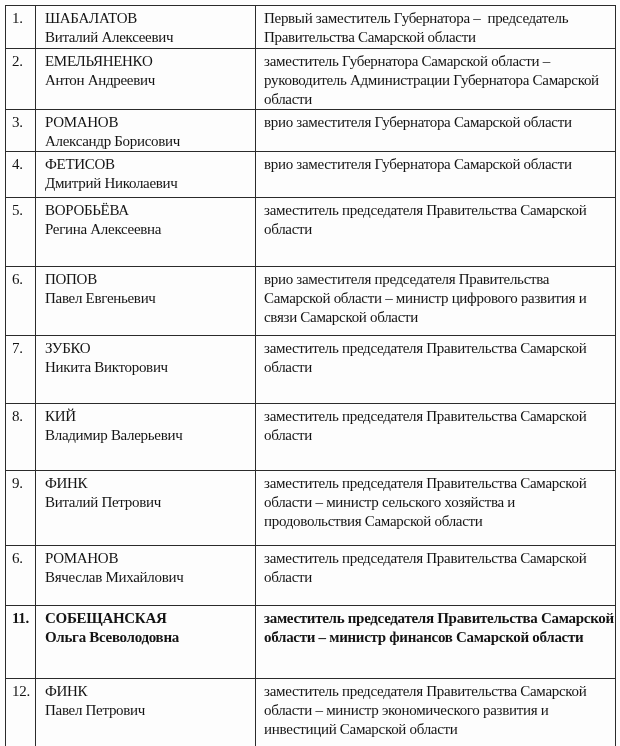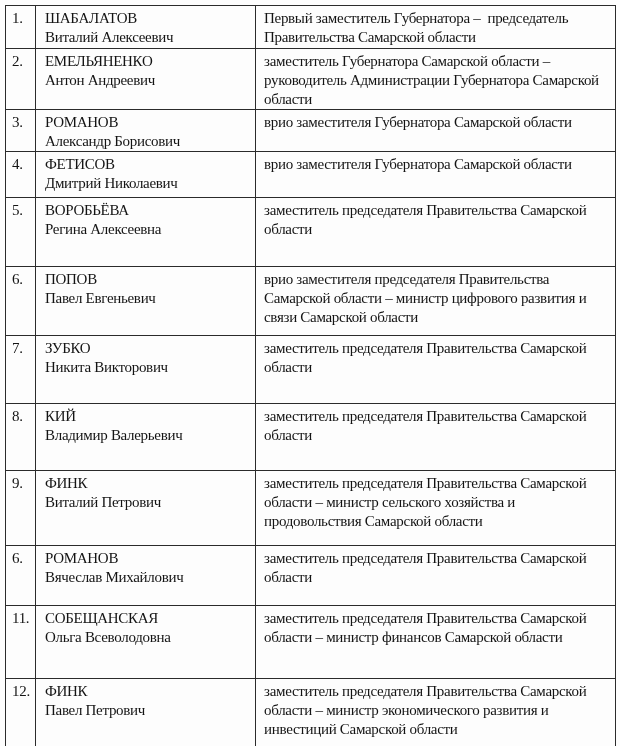--- a/index.html
+++ b/index.html
@@ -43,21 +43,21 @@
   tr.r1 {height:43px;}
   tr.r2 {height:57px;}
   tr.r3 {height:41px;}
   tr.r4 {height:46px;}
   tr.r5 {height:69px;}
   tr.r6 {height:69px;}
   tr.r7 {height:68px;}
   tr.r8 {height:67px;}
   tr.r9 {height:75px;}
   tr.r10{height:60px;}
-  tr.r11{height:73px;}
+  tr.r11{height:73px;font-weight:bold;}
   tr.r12{height:72px;}
 </style>
 </head>
 <body>
 
 <div class="page">
   <table class="officials">
     <colgroup>
       <col class="w-num">
         <col class="w-name">

